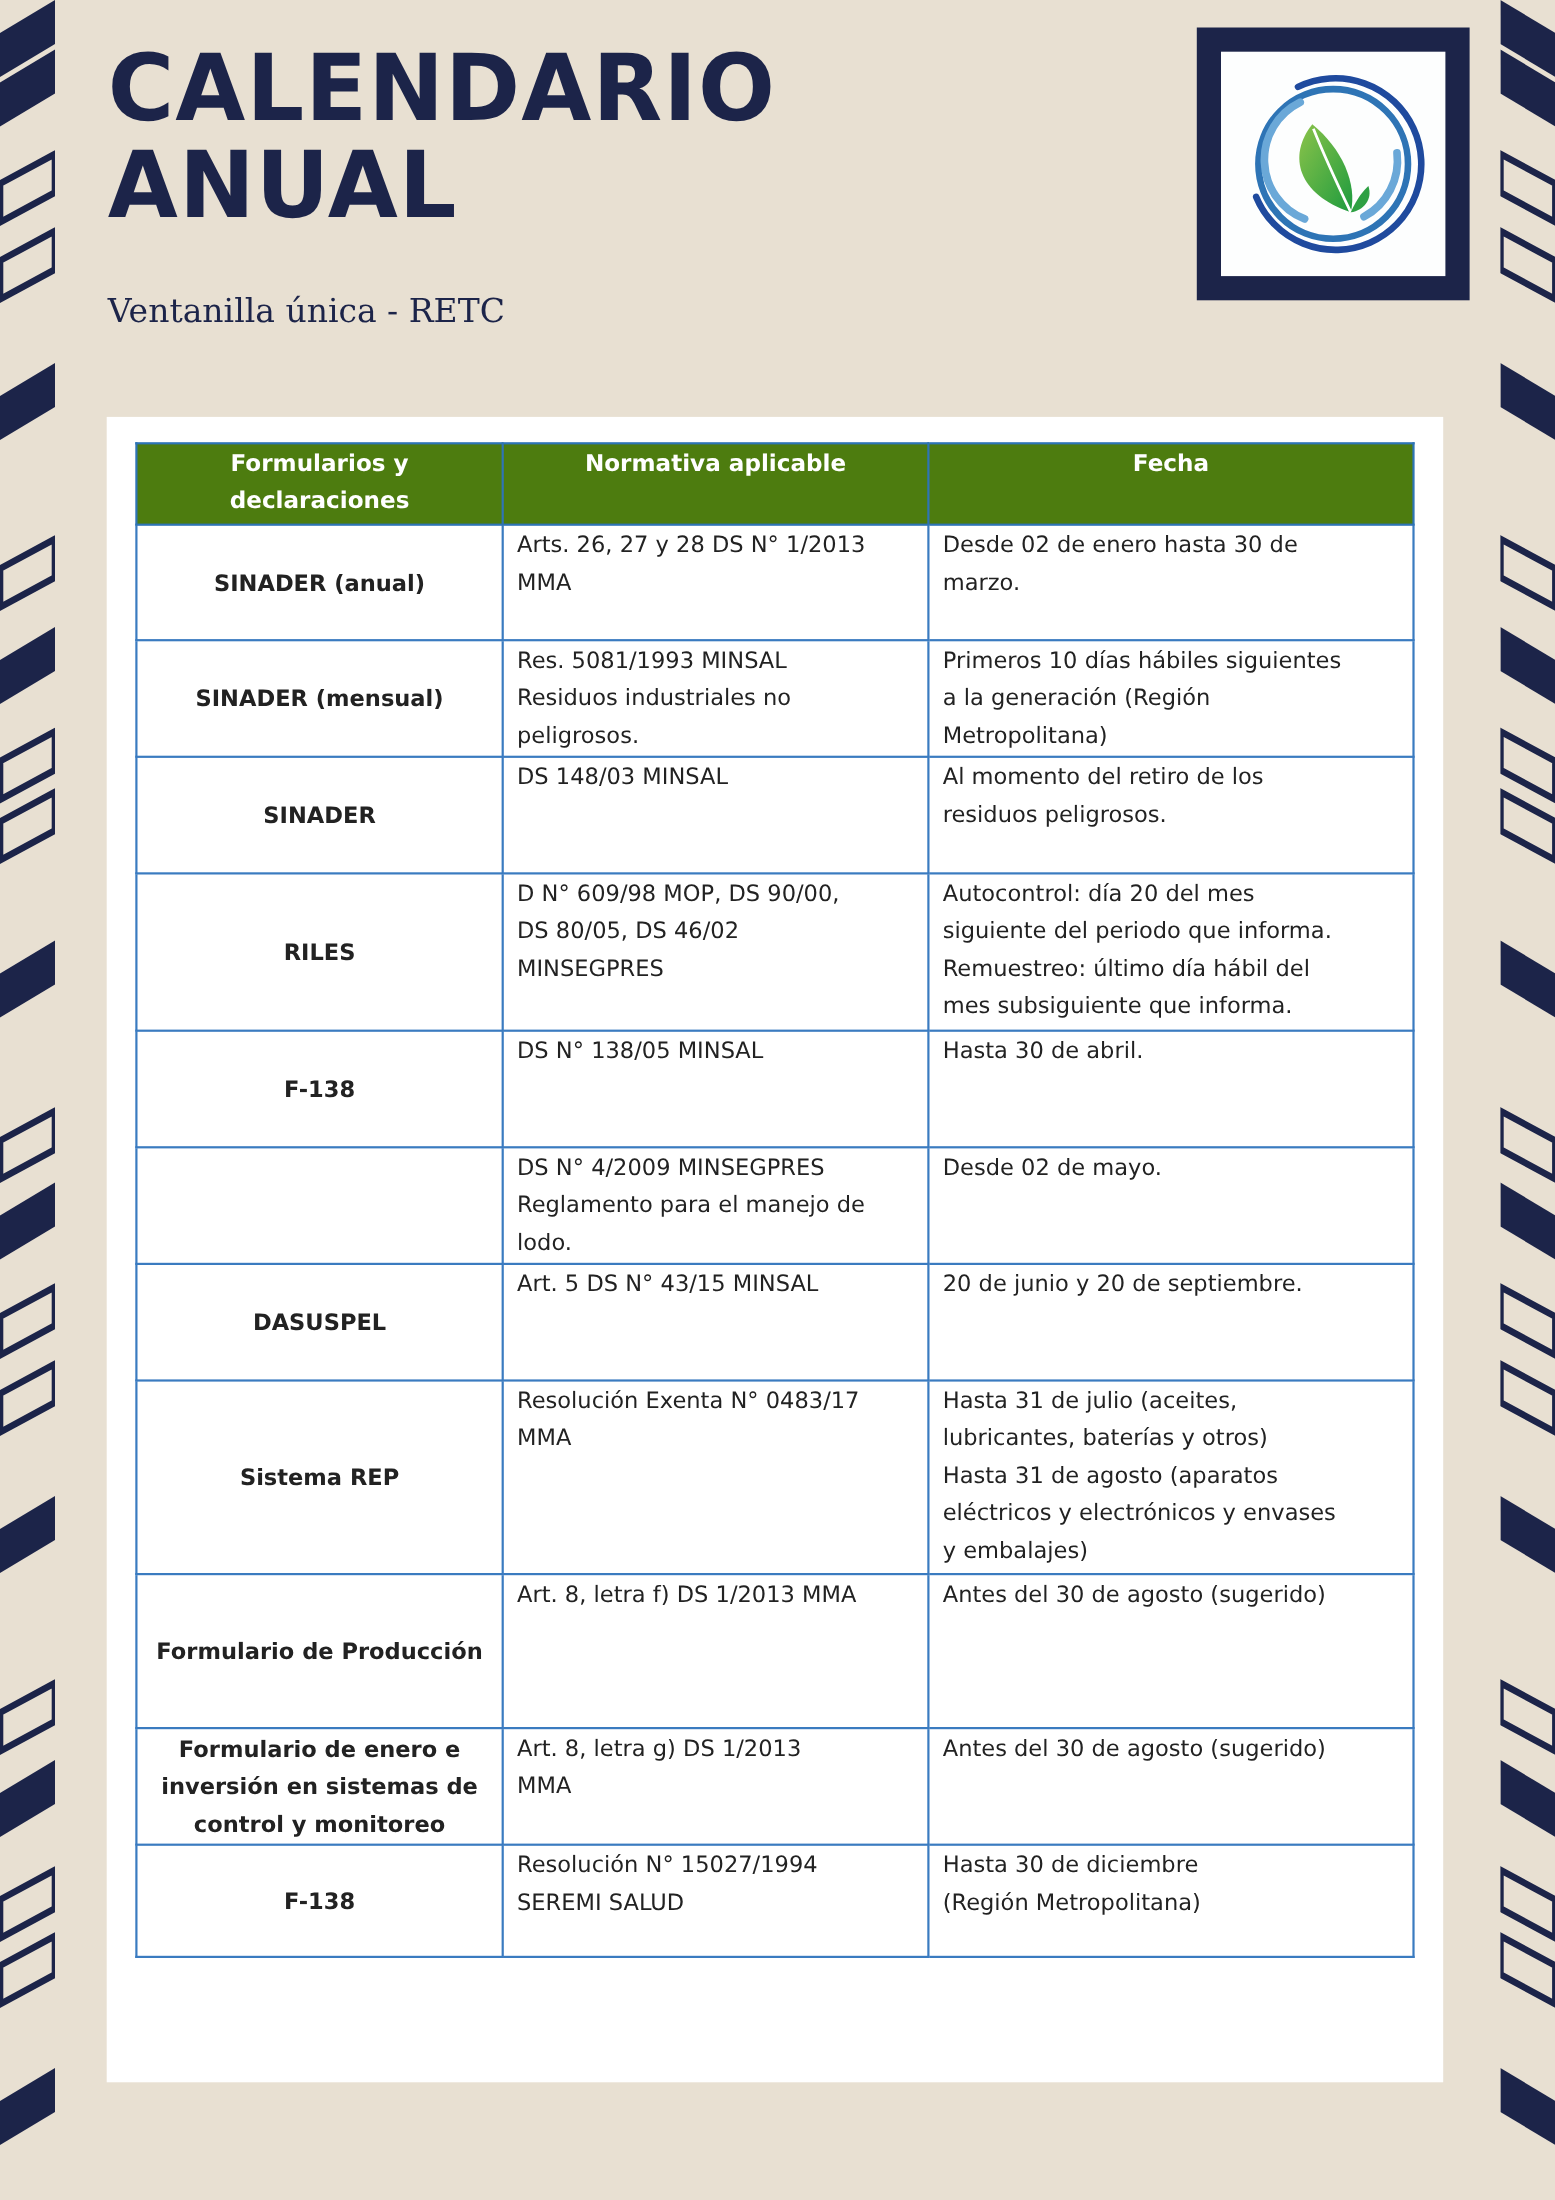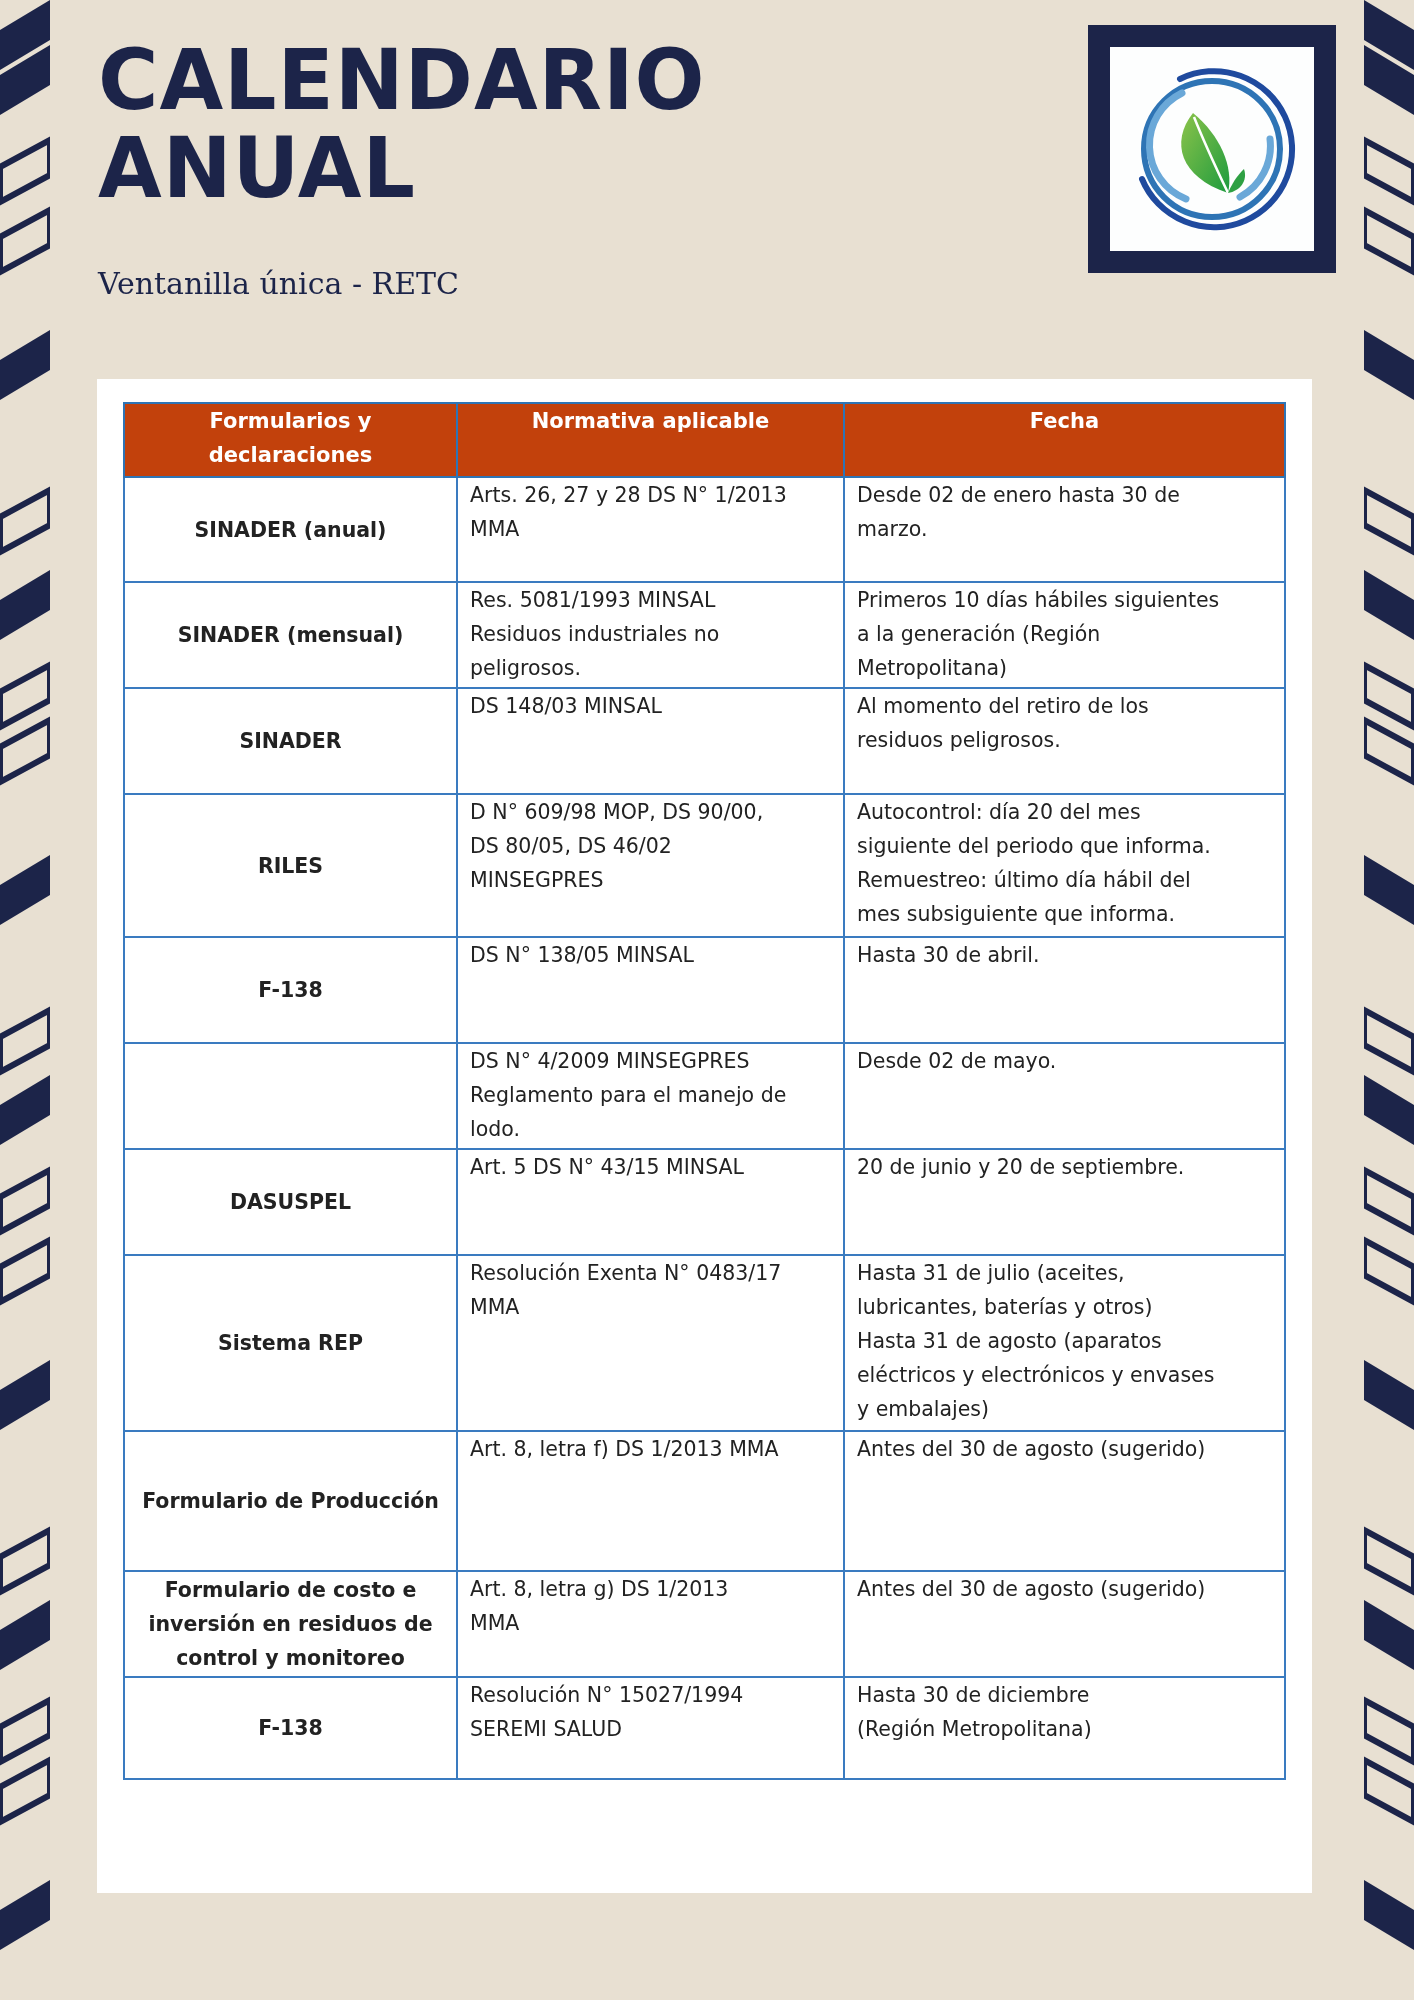--- a/index.html
+++ b/index.html
@@ -59,21 +59,21 @@
       font-size: 20.5px;
       color: #222222;
     }
     table.cal th, table.cal td {
       border: 2.5px solid #3A7BC0;
       vertical-align: top;
       padding: 0 12px;
       line-height: 34px;
     }
     table.cal thead th {
-      background: #c2410c;
+      background: #4d7c0f;
       color: #FFFFFF;
       font-weight: bold;
       text-align: center;
       border-color: #2E74B5;
       height: 72px;
       padding-top: 0;
       font-size: 21px;
     }
     table.cal td.form {
       text-align: center;
@@ -273,21 +273,21 @@
         <tr style="height: 140px;">
           <td class="form">Formulario de Producción</td>
           <td>
             <span class="ln">Art. 8, letra f) DS 1/2013 MMA</span>
           </td>
           <td>
             <span class="ln">Antes del 30 de agosto (sugerido)</span>
           </td>
         </tr>
         <tr style="height: 106px;">
-          <td class="form">Formulario de costo e inversión en residuos de control y monitoreo</td>
+          <td class="form">Formulario de enero e inversión en sistemas de control y monitoreo</td>
           <td>
             <span class="ln">Art. 8, letra g) DS 1/2013</span>
             <span class="ln">MMA</span>
           </td>
           <td>
             <span class="ln">Antes del 30 de agosto (sugerido)</span>
           </td>
         </tr>
         <tr style="height: 102px;">
           <td class="form">F-138</td>

